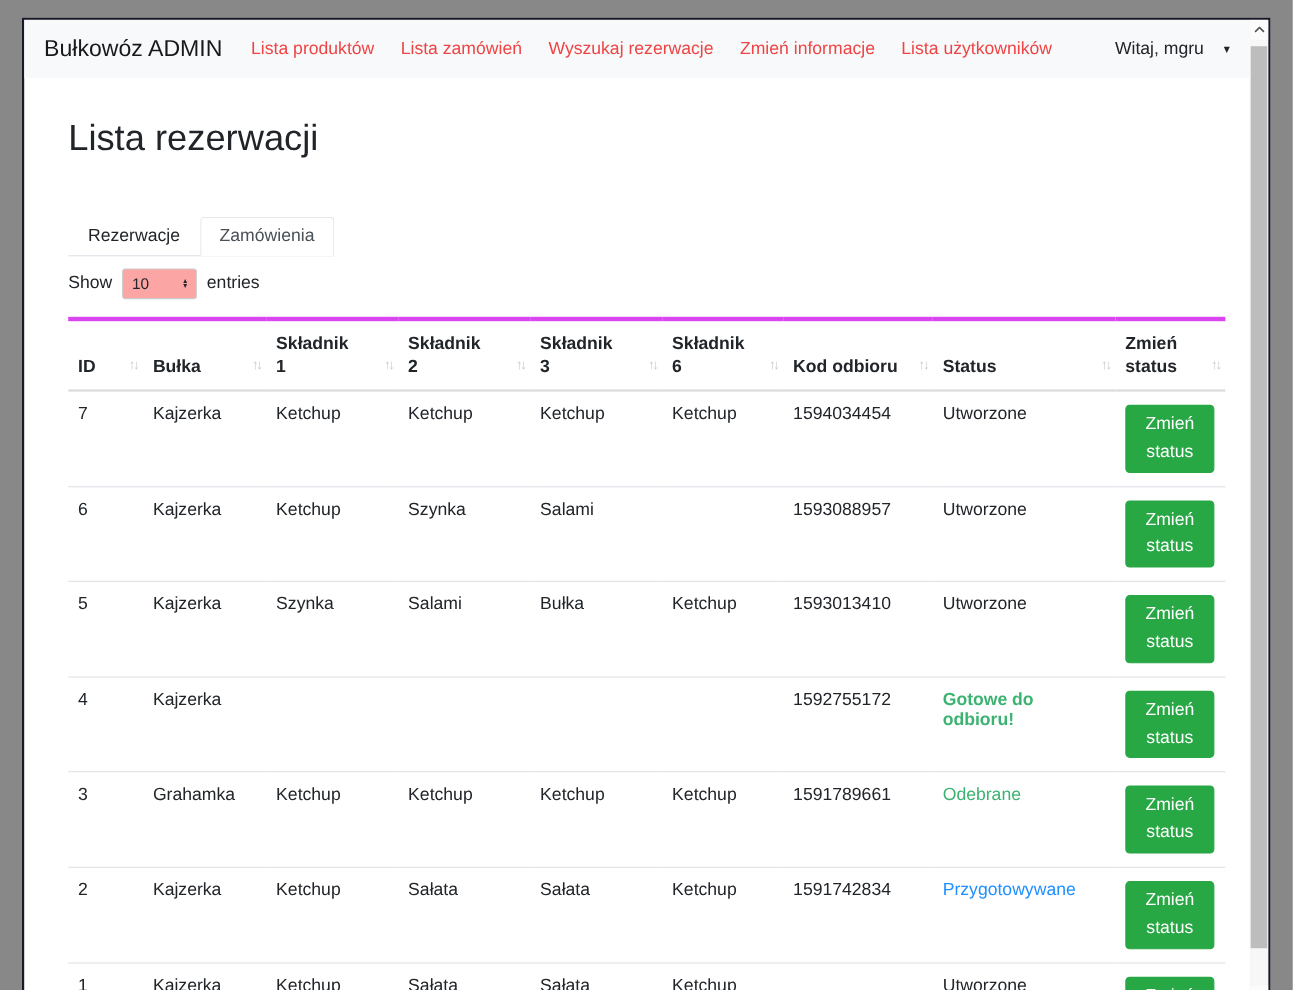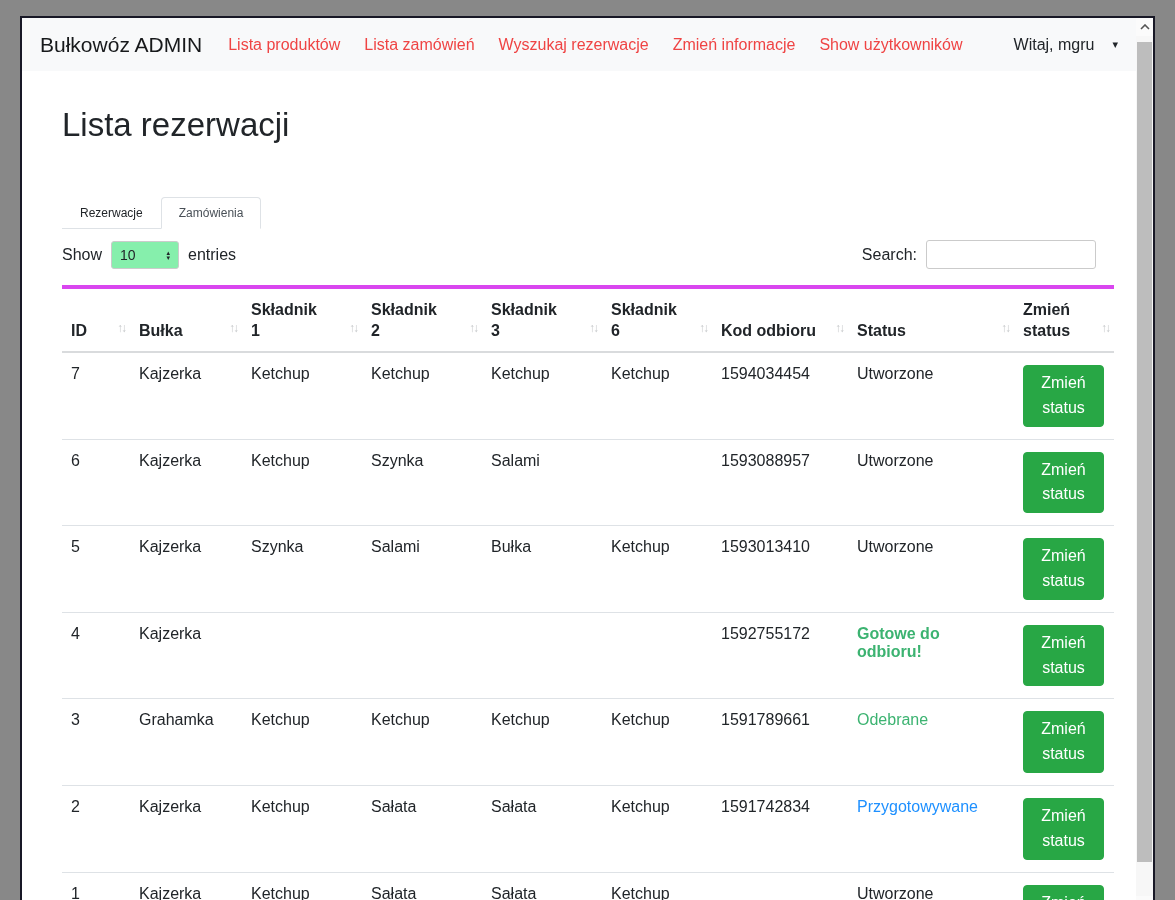--- a/index.html
+++ b/index.html
@@ -37,35 +37,35 @@
     margin-left:auto; color:#212529; font-size:16px; cursor:pointer;
     display:flex; align-items:center; gap:18px;
   }
   .caret { font-size:11px; color:#212529; }
   
   .content { padding:0 40px; margin-right:17px; }
   h1.page-title { font-size:33px; font-weight:400; color:#212529; margin:34px 0 0 0; line-height:40px; }
   
   .tabs { display:inline-flex; border-bottom:1px solid #dee2e6; margin-top:52px; }
   .tab {
-    padding:8px 17px; font-size:12px; cursor:pointer;
+    padding:8px 17px; font-size:16px; cursor:pointer;
     border:1px solid transparent; margin-bottom:-1px; border-radius:4px 4px 0 0;
   }
   .tab.inactive { color:#212529; }
   .tab.active { color:#495057; background:#fff; border-color:#dee2e6 #dee2e6 #fff; }
   
   .controls {
     display:flex; justify-content:space-between; align-items:center;
     margin-top:11px; font-size:16px; color:#212529;
   }
   .show-wrap { display:flex; align-items:center; }
   .select-box {
     display:inline-flex; align-items:center; justify-content:space-between;
     width:68px; height:28px; border:1px solid #cbcbcb; border-radius:3px;
-    padding:0 8px; margin:0 9px; font-size:14px; color:#212529; cursor:pointer; background:#86efac;
+    padding:0 8px; margin:0 9px; font-size:14px; color:#212529; cursor:pointer; background:#fca5a5;
   }
   .spinner { display:flex; flex-direction:column; font-size:7px; line-height:5px; color:#212529; }
   .search-wrap { display:flex; align-items:center; }
   .search-wrap input {
     width:170px; height:29px; border:1px solid #cbcbcb; border-radius:3px;
     margin-left:9px; padding:0 8px; font-size:15px; font-family:inherit;
   }
   
   table.orders {
     width:100%; border-collapse:collapse; margin-top:16px;
@@ -119,21 +119,21 @@
     </div>
   </div>
 
   <div class="navbar">
     <a class="brand">Bułkowóz ADMIN</a>
     <div class="nav-links">
         <a class="nav-link">Lista produktów</a>
         <a class="nav-link">Lista zamówień</a>
         <a class="nav-link">Wyszukaj rezerwacje</a>
         <a class="nav-link">Zmień informacje</a>
-        <a class="nav-link">Show użytkowników</a>
+        <a class="nav-link">Lista użytkowników</a>
       </div>
     <div class="nav-user">
       <span>Witaj, mgru</span>
       <span class="caret">▾</span>
     </div>
   </div>
 
   <div class="content">
     <h1 class="page-title">Lista rezerwacji</h1>
 
@@ -146,24 +146,20 @@
       <div class="show-wrap">
         <span>Show</span>
         <span class="select-box">
           <span>10</span>
           <span class="spinner">
             <span>▴</span>
               <span>▾</span>
           </span>
         </span>
         <span>entries</span>
-      </div>
-      <div class="search-wrap">
-        <span>Search:</span>
-        <input type="text" value="" style="">
       </div>
     </div>
 
     <table class="orders">
       <colgroup>
         <col style="width:68px">
           <col style="width:112px">
           <col style="width:120px">
         <col style="width:120px">
           <col style="width:120px">

